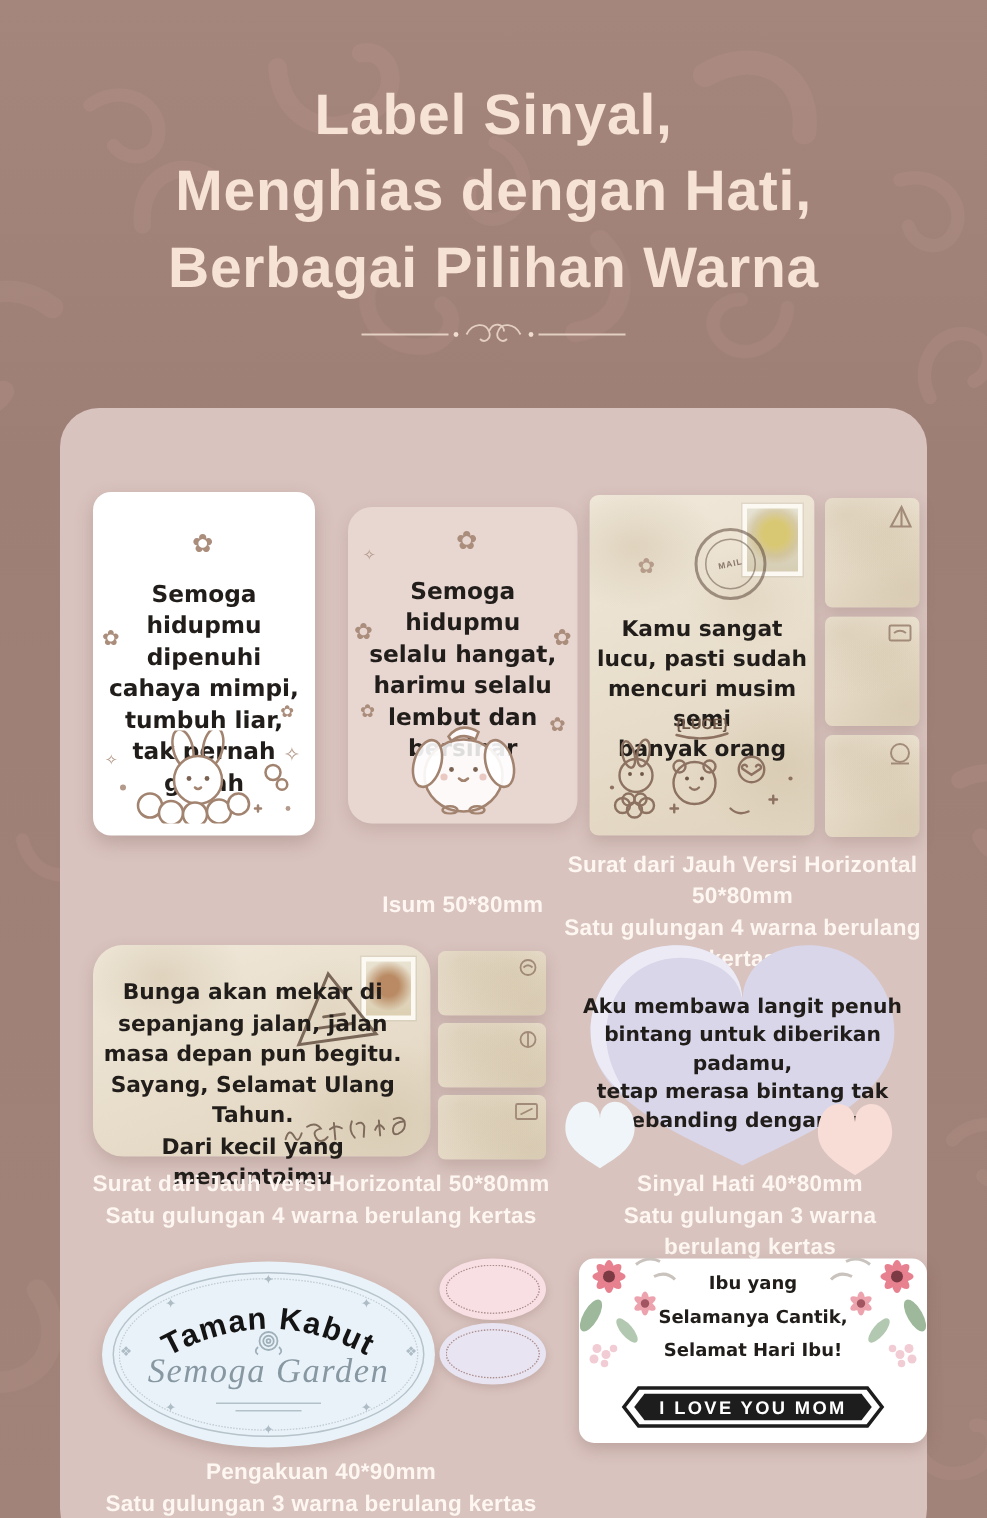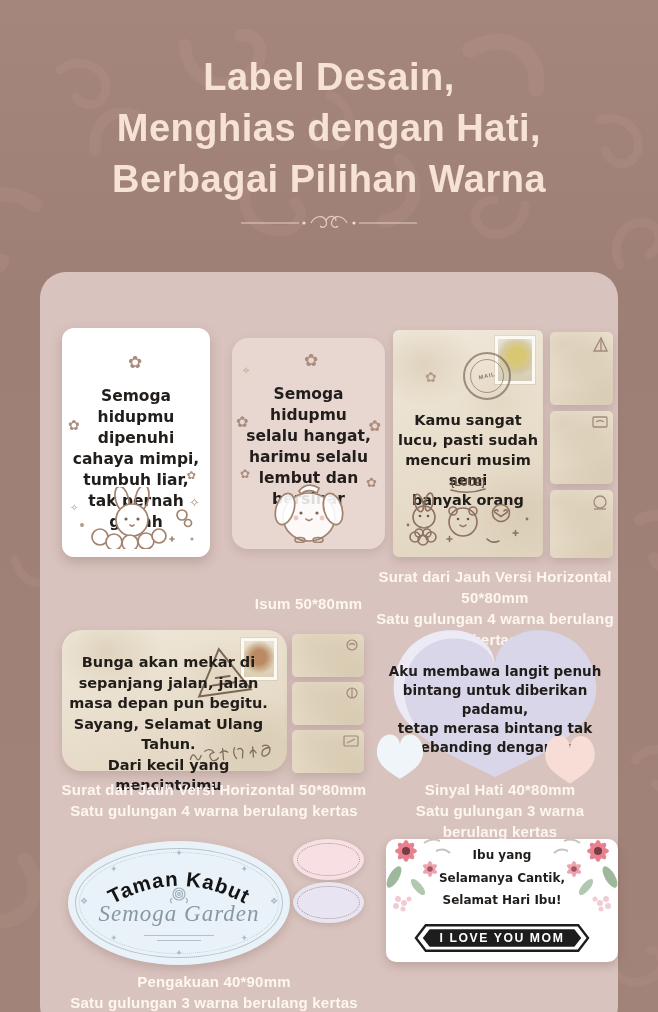--- a/index.html
+++ b/index.html
@@ -110,21 +110,21 @@
     <use href="#sw-a" transform="translate(525,205) rotate(150)"></use>
     <use href="#sw-c" transform="translate(400,160) rotate(60) scale(1.5)"></use>
     <use href="#sw-a" transform="translate(640,520) rotate(30) scale(1.3)"></use>
     <use href="#sw-b" transform="translate(15,560) rotate(-40)"></use>
     <use href="#sw-a" transform="translate(635,760) rotate(10)"></use>
     <use href="#sw-c" transform="translate(25,860) rotate(70) scale(1.6)"></use>
     <use href="#sw-b" transform="translate(610,950) rotate(-20)"></use>
   </g>
 </svg>
 
-<div class="page-title">Label Desain,
+<div class="page-title">Label Sinyal,
 Menghias dengan Hati,
 Berbagai Pilihan Warna</div>
 
 <svg class="divider" width="180" height="22">
   <g stroke="#f0ddd0" fill="none" stroke-width="1.2" opacity=".85">
     <line x1="2" y1="11" x2="60" y2="11"></line>
     <line x1="120" y1="11" x2="178" y2="11"></line>
     <path d="M72,11 C76,3 85,3 87,9 C89,14 84,17 81,14"></path>
     <path d="M108,11 C104,3 95,3 93,9 C91,14 96,17 99,14"></path>
     <path d="M87,9 C90,2 97,4 97,9"></path>

